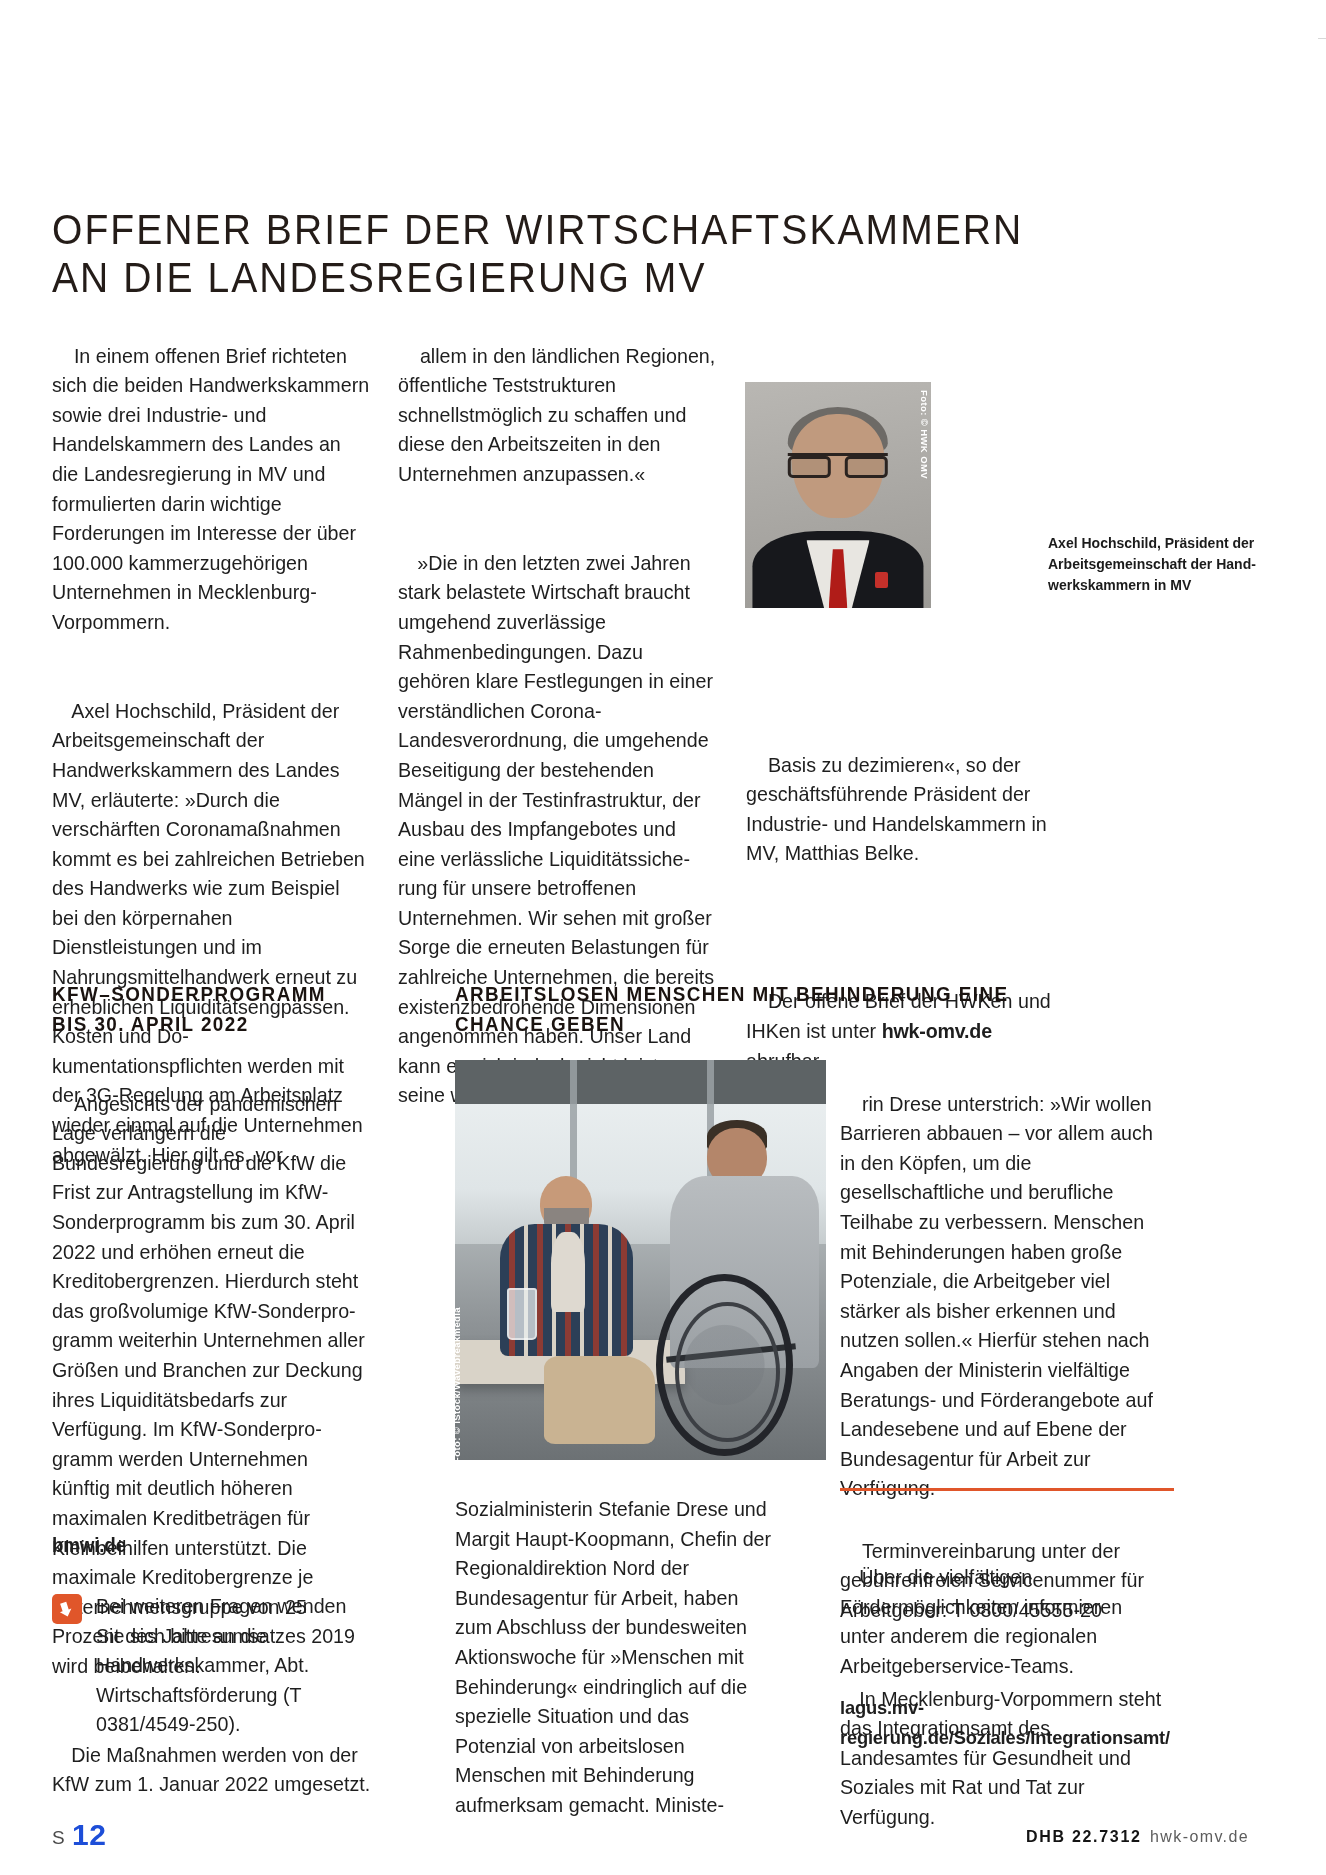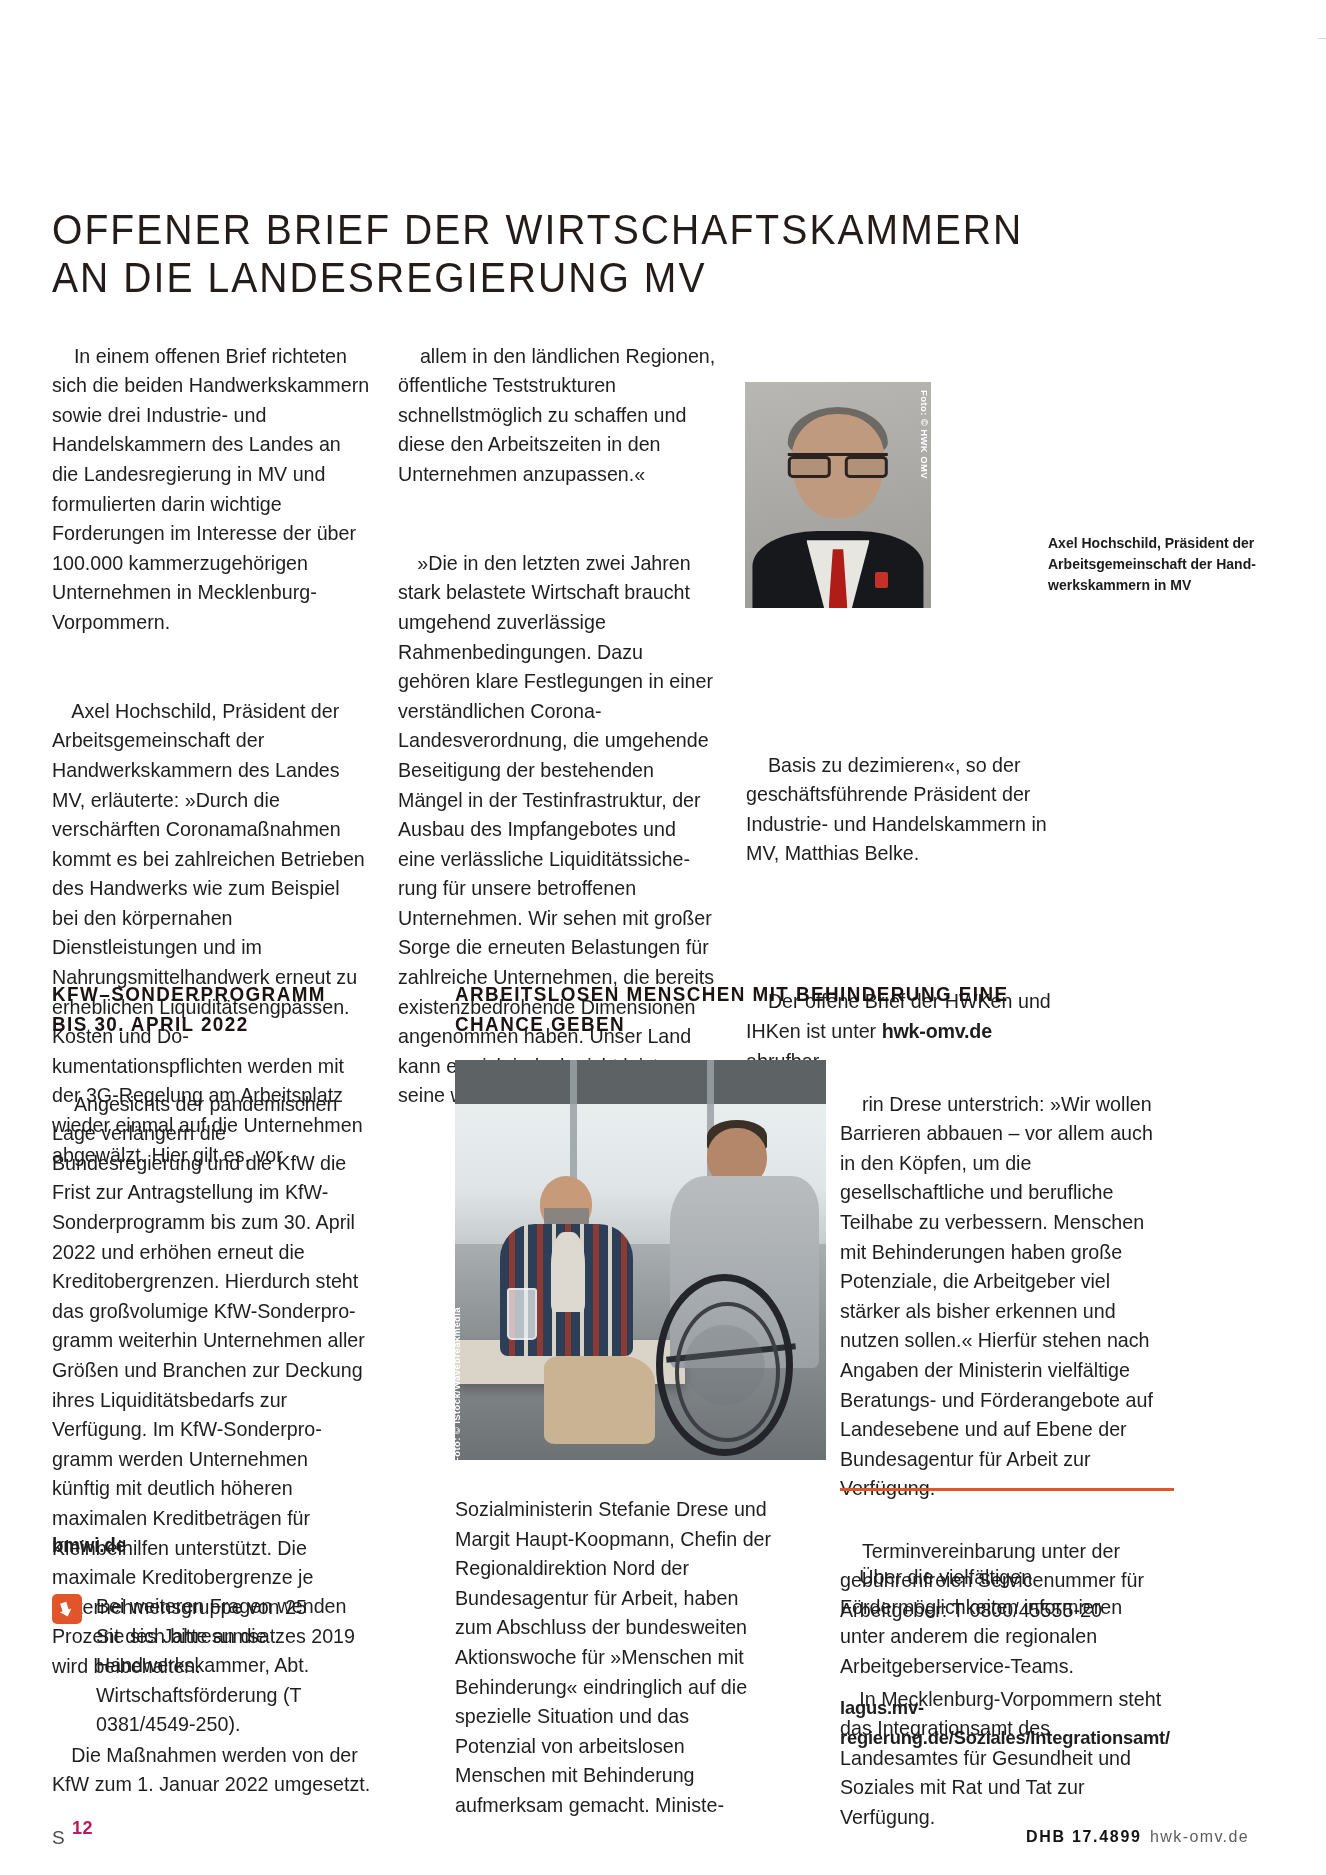--- a/index.html
+++ b/index.html
@@ -356,24 +356,24 @@
     font-family: "Liberation Sans Narrow", "Liberation Sans", sans-serif;
     white-space: nowrap;
   }
   .foot-s {
     font-size: 19px;
     font-weight: 400;
     letter-spacing: 1px;
     color: #4a4a4a;
   }
   .foot-num {
-    font-size: 18px;
+    font-size: 30px;
     font-weight: 700;
     letter-spacing: 0.5px;
-    color: #be185d;
+    color: #1d4ed8;
     text-align: right;
   }
   .foot-issue {
     font-size: 16px;
     font-weight: 700;
     letter-spacing: 1.7px;
     color: #141414;
   }
   .foot-url {
     font-size: 16px;
@@ -478,16 +478,16 @@
 
   <div class="col" style="left:840px; top:1507px; width:334px;">
     <span>Terminvereinbarung unter der gebühren­freien Servicenummer für Arbeitgeber: T 0800/45555-20</span><br>
     <span class="ind">In Mecklenburg-Vorpommern steht das Integrationsamt des Landesamtes für Ge­sundheit und Soziales mit Rat und Tat zur Verfügung.</span>
   </div>
 
   <div class="col bold" style="left:840px; top:1693px; width:340px; font-size:19px;">lagus.mv-regierung.de/Soziales/Integrationsamt/</div>
 
   <div class="foot foot-s" style="left:52px; top:1827px;">S</div>
   <div class="foot foot-num" style="left:72px; top:1818px;">12</div>
-  <div class="foot foot-issue" style="left:1026px; top:1828px;">DHB 17.4899</div>
+  <div class="foot foot-issue" style="left:1026px; top:1828px;">DHB 22.7312</div>
   <div class="foot foot-url" style="left:1150px; top:1828px;">hwk-omv.de</div>
 
 </div>
 
 </body></html>

